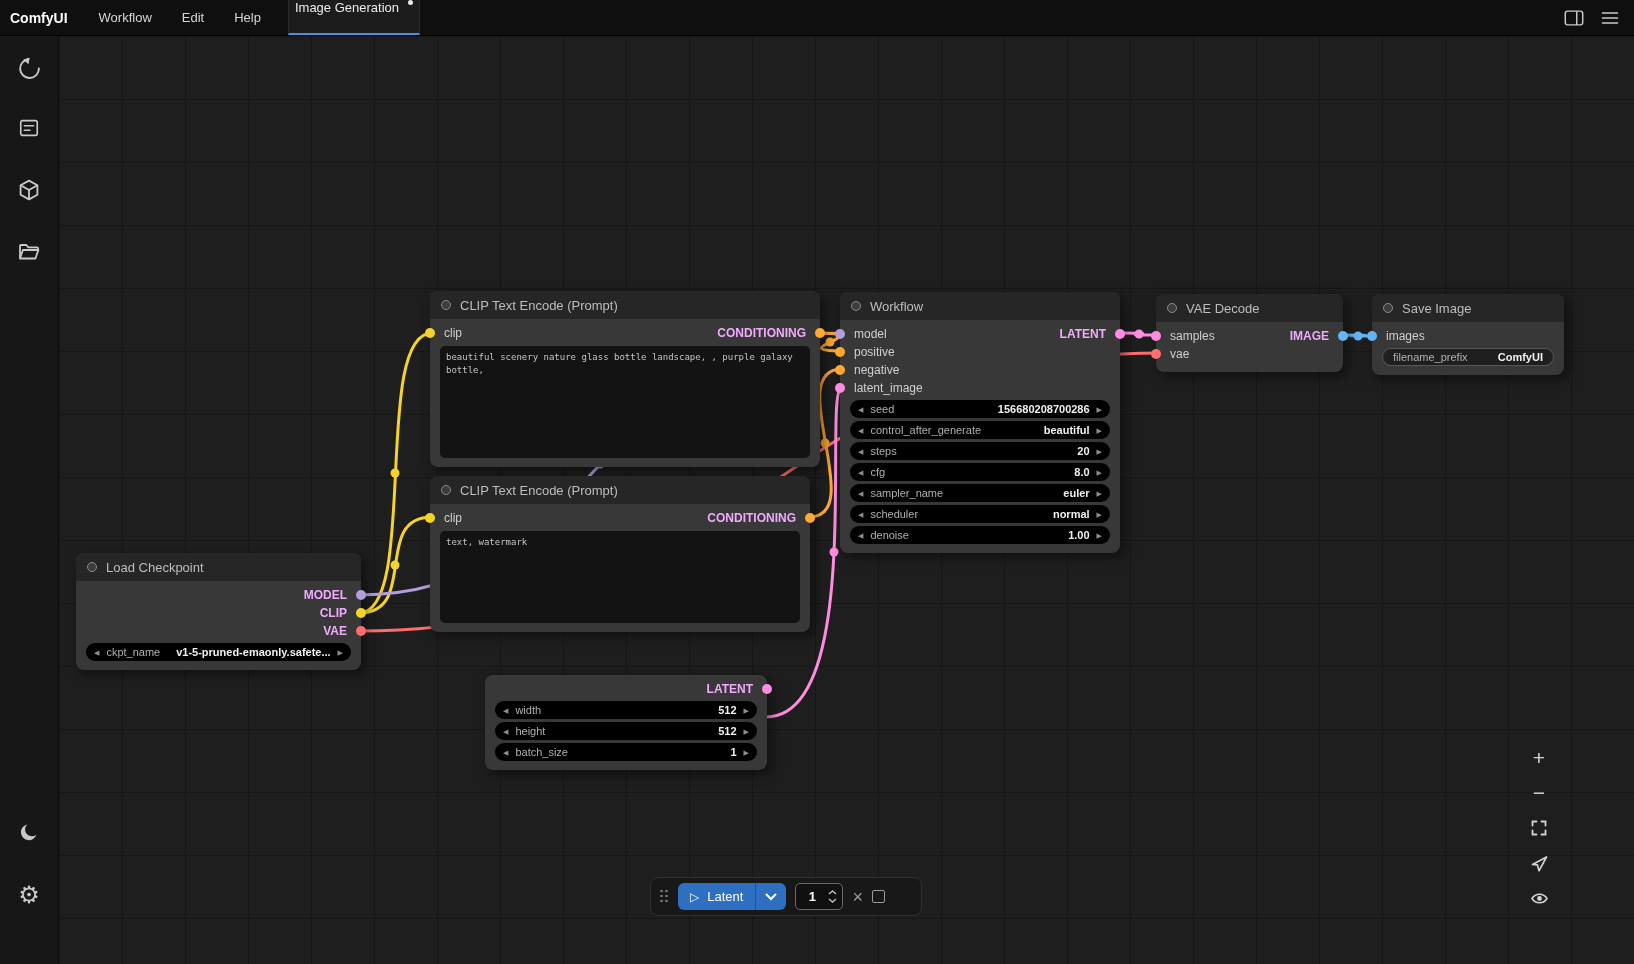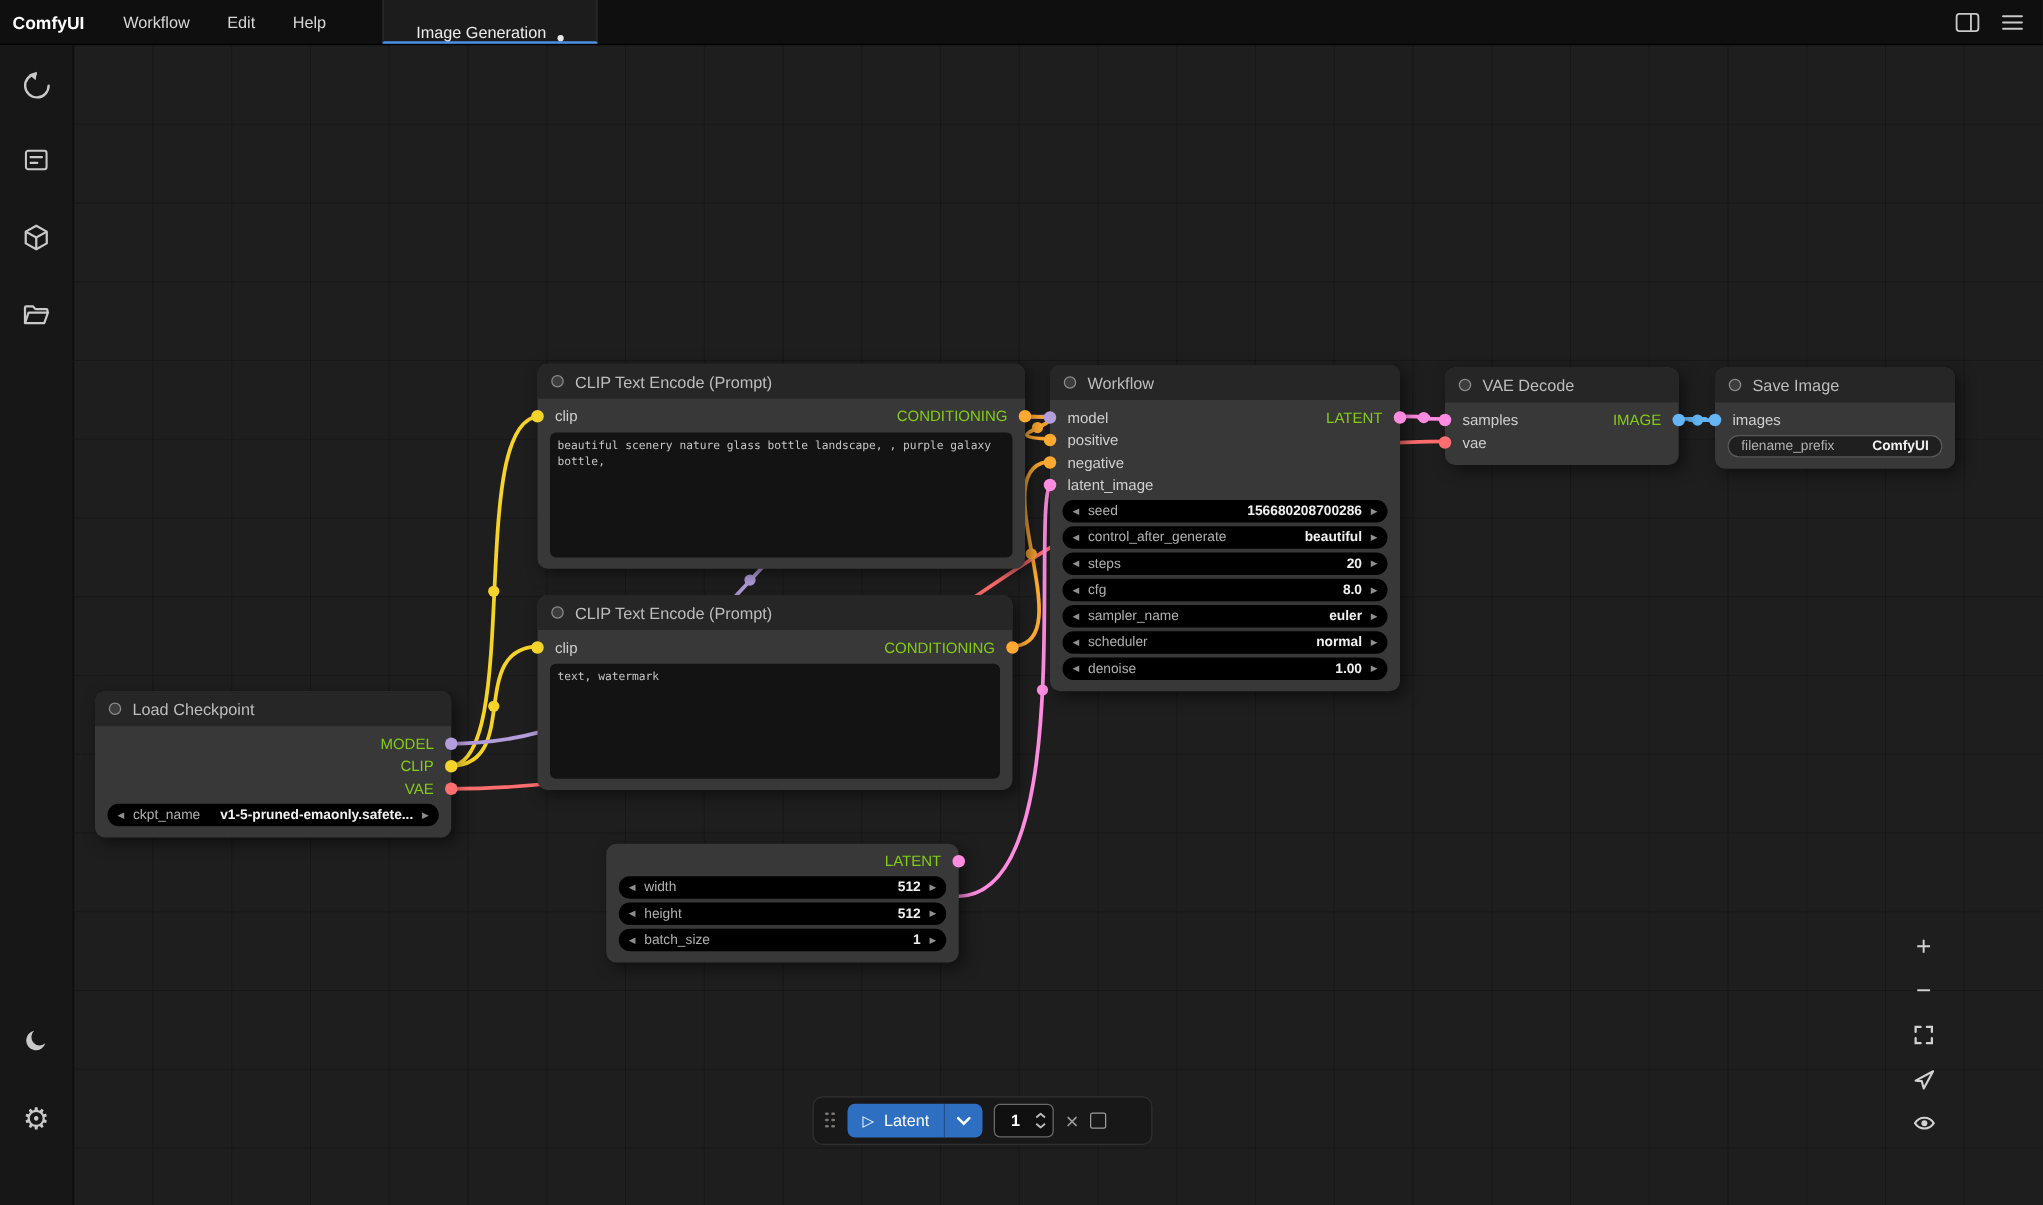--- a/index.html
+++ b/index.html
@@ -4,21 +4,21 @@
 <style>
   *{margin:0;padding:0;box-sizing:border-box}
   html,body{width:1634px;height:964px;overflow:hidden;background:#1e1e1e;
     font-family:"Liberation Sans",sans-serif;-webkit-font-smoothing:antialiased}
 
   
   .topbar{position:absolute;left:0;top:0;width:1634px;height:36px;background:#0f0f0f;
     display:flex;align-items:stretch;z-index:30;border-bottom:1px solid #000}
   .logo{display:flex;align-items:center;padding:0 16px 0 10px;color:#fff;font-weight:bold;font-size:14px}
   .menu-item{display:flex;align-items:center;padding:0 15px;color:#d6d6d6;font-size:13px;cursor:pointer}
-  .tab{margin-left:30px;display:flex;align-items:flex-end;gap:9px;padding:0 26px;background:#1c1c1c;
+  .tab{margin-left:12px;display:flex;align-items:flex-start;gap:9px;padding:0 6px;background:#1c1c1c;
     border-left:1px solid #2b2b2b;border-right:1px solid #2b2b2b;border-bottom:2px solid #4c8fe0;
     color:#ececec;font-size:13px;cursor:pointer}
   .unsaved-dot{width:5px;height:5px;border-radius:50%;background:#e8e8e8}
   .topbar-spacer{flex:1}
   .topbar-icon{display:flex;align-items:center;justify-content:center;width:36px;color:#c9c9c9;cursor:pointer}
 
   
   .sidebar{position:absolute;left:0;top:36px;width:59px;height:928px;background:#171717;
     z-index:25;border-right:1px solid #0c0c0c}
   .side-icon{position:absolute;left:9px;width:40px;height:40px;display:flex;align-items:center;
@@ -35,21 +35,21 @@
   
   .node{position:absolute;z-index:2;background:#383838;border-radius:8px;
     box-shadow:4px 4px 12px rgba(0,0,0,.5);color:#c9c9c9}
   .node-header{height:28px;background:#262626;border-radius:8px 8px 0 0;display:flex;
     align-items:center;gap:9px;padding:0 11px;cursor:move}
   .node-title{font-size:13px;color:#bdbdbd;white-space:nowrap}
   .status-dot{flex:0 0 auto;width:10px;height:10px;border-radius:50%;background:#3d3d3d;border:1.5px solid #8c8c8c}
   .slots{padding-top:5px}
   .slot-row{position:relative;height:18px;display:flex;align-items:center;padding:0 14px;font-size:12px}
   .slot-in{margin-right:auto;color:#cfcfcf}
-  .slot-out{margin-left:auto;color:#84cc16;font-weight:normal}
+  .slot-out{margin-left:auto;color:#f0abfc;font-weight:bold}
   .port{position:absolute;top:50%;width:10px;height:10px;border-radius:50%;transform:translateY(-50%);cursor:crosshair}
   .port.in{left:-5px}
   .port.out{right:-5px}
   .widget{height:18px;margin:3px 10px 0;background:#000000;border-radius:9px;display:flex;
     align-items:center;padding:0 8px;font-size:11px;color:#b0b0b0;overflow:hidden;cursor:pointer}
   .widget .arr{font-size:7px;color:#8f8f8f;line-height:1}
   .widget .wname{margin-left:7px;margin-right:auto;white-space:nowrap}
   .widget .wvalue{margin-right:7px;color:#f0f0f0;font-weight:bold;white-space:nowrap}
   .widget.text-widget{background:#1f1f1f;border:1px solid #585858;border-radius:10px}
   .prompt-box{margin:4px 10px 9px;background:#131313;border-radius:5px;padding:5px 6px;
@@ -170,21 +170,21 @@
       <span class="node-title">CLIP Text Encode (Prompt)</span>
     </div>
     <div class="slots">
       <div class="slot-row">
         <span class="port in" style="background-color: rgb(245, 211, 41);"></span>
         <span class="slot-in">clip</span>
         <span class="slot-out">CONDITIONING</span>
         <span class="port out" style="background-color: rgb(255, 169, 49);"></span>
       </div>
     </div>
-    <div class="prompt-box" style="height:100px">beautiful scenery nature glass bottle landscape, , purple galaxy bottle,</div>
+    <div class="prompt-box" style="height:112px">beautiful scenery nature glass bottle landscape, , purple galaxy bottle,</div>
   </div>
 
   <div class="node" style="left:371px;top:440px;width:380px">
     <div class="node-header">
       <span class="status-dot"></span>
       <span class="node-title">CLIP Text Encode (Prompt)</span>
     </div>
     <div class="slots">
       <div class="slot-row">
         <span class="port in" style="background-color: rgb(245, 211, 41);"></span>

